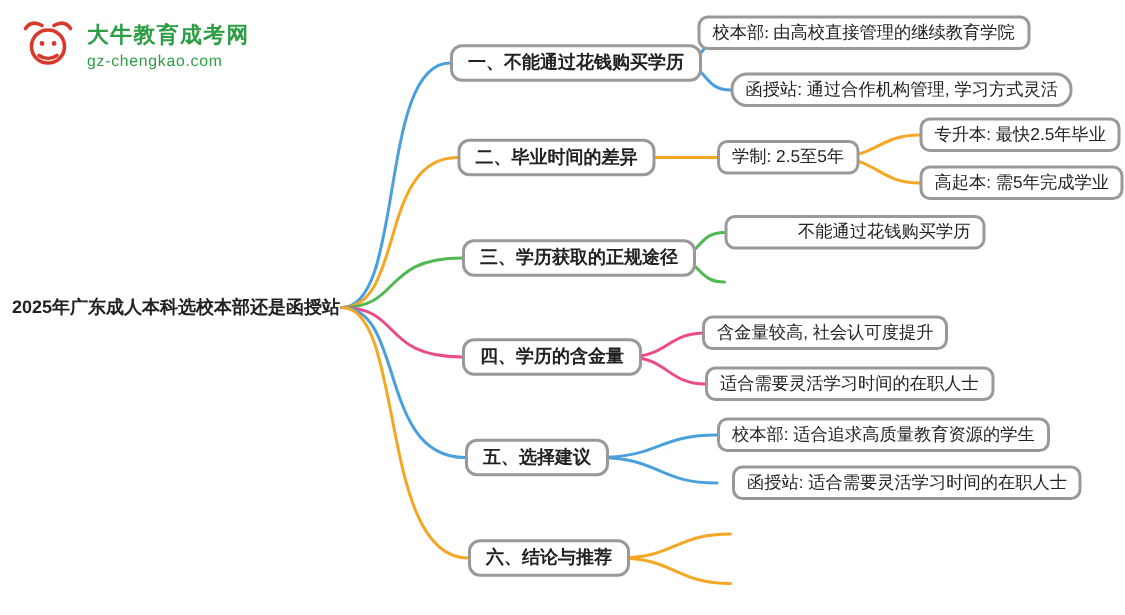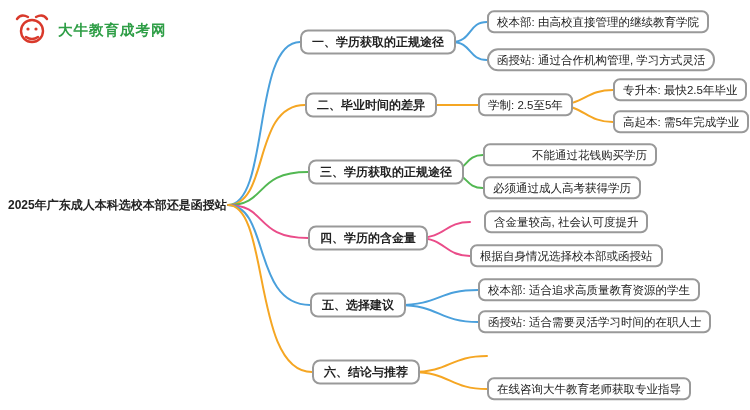--- a/index.html
+++ b/index.html
@@ -87,42 +87,41 @@
           <path d="M14,27 Q20,31 26,27"></path>
         </g>
         <g fill="#d9392b">
           <circle cx="16" cy="19" r="1.6"></circle>
           <circle cx="24" cy="19" r="1.6"></circle>
         </g>
       </svg>
     </span>
     <div class="logo-text">
       <div class="logo-title">大牛教育成考网</div>
+      <div class="logo-url">gz-chengkao.com</div>
     </div>
   </div>
 
   <div class="root-topic">2025年广东成人本科选校本部还是函授站</div>
 
-  <div class="node c-blue" style="left:300px; top:42px;">一、学历获取的正规途径</div>
-  <div class="node leaf c-blue" style="left:487px; top:22px;">校本部: 由高校直接管理的继续教育学院</div>
+  <div class="node c-blue" style="left:300px; top:42px;">一、不能通过花钱购买学历</div>
+  <div class="node leaf c-blue" style="left:465px; top:22px;font-family:Liberation Serif, serif;">校本部: 由高校直接管理的继续教育学院</div>
   <div class="node leaf c-blue" style="left:487px; top:60px;border-radius:11px;">函授站: 通过合作机构管理, 学习方式灵活</div>
 
   <div class="node c-orange" style="left:305px; top:105px;">二、毕业时间的差异</div>
   <div class="node leaf c-dark" style="left:478px; top:105px;">学制: 2.5至5年</div>
   <div class="node leaf c-orange" style="left:613px; top:90px;">专升本: 最快2.5年毕业</div>
   <div class="node leaf c-orange" style="left:613px; top:122px;">高起本: 需5年完成学业</div>
 
   <div class="node c-green" style="left:308px; top:172px;">三、学历获取的正规途径</div>
   <div class="node leaf c-green" style="left:483px; top:155px;padding-left:47px;">不能通过花钱购买学历</div>
-  <div class="node leaf c-green" style="left:483px; top:188px;">必须通过成人高考获得学历</div>
 
   <div class="node c-pink" style="left:308px; top:238px;">四、学历的含金量</div>
-  <div class="node leaf c-pink" style="left:484px; top:222px;">含金量较高, 社会认可度提升</div>
-  <div class="node leaf c-pink" style="left:470px; top:256px;">根据自身情况选择校本部或函授站</div>
+  <div class="node leaf c-pink" style="left:468px; top:222px;">含金量较高, 社会认可度提升</div>
+  <div class="node leaf c-pink" style="left:470px; top:256px;">适合需要灵活学习时间的在职人士</div>
 
   <div class="node c-blue" style="left:310px; top:305px;">五、选择建议</div>
   <div class="node leaf c-blue" style="left:478px; top:290px;">校本部: 适合追求高质量教育资源的学生</div>
-  <div class="node leaf c-blue" style="left:478px; top:322px;">函授站: 适合需要灵活学习时间的在职人士</div>
+  <div class="node leaf c-blue" style="left:488px; top:322px;">函授站: 适合需要灵活学习时间的在职人士</div>
 
   <div class="node c-orange" style="left:312px; top:372px;">六、结论与推荐</div>
-  <div class="node leaf c-orange" style="left:487px; top:389px;">在线咨询大牛教育老师获取专业指导</div>
 
 </div>
 
 </body></html>

